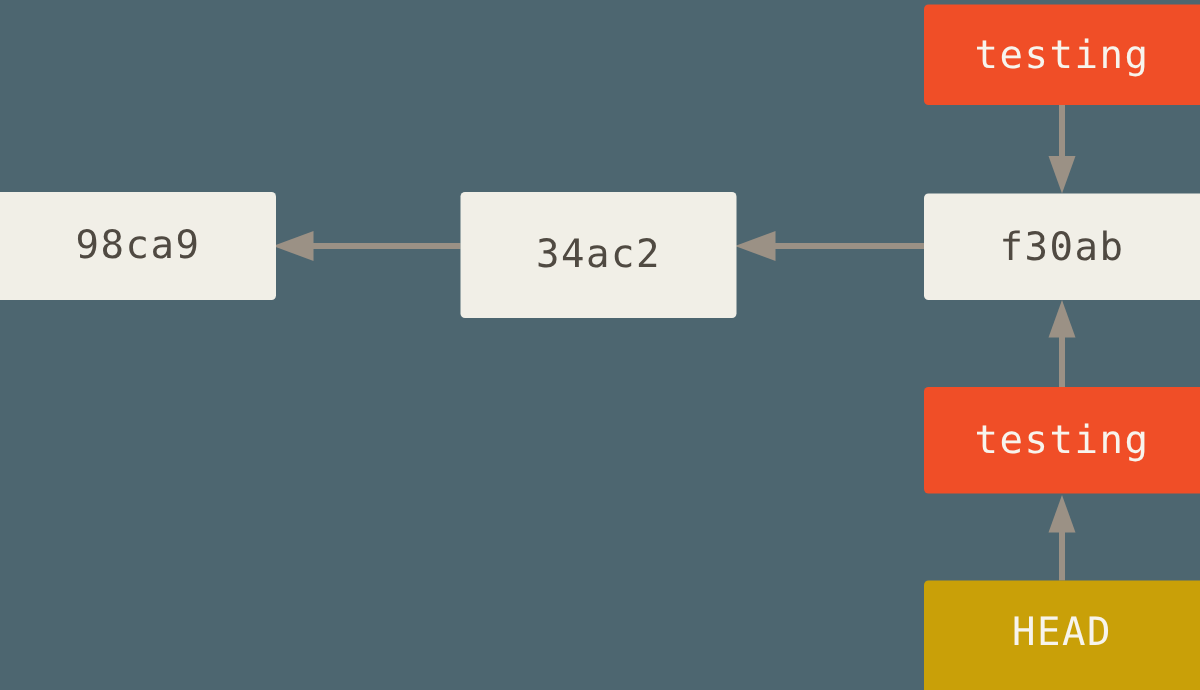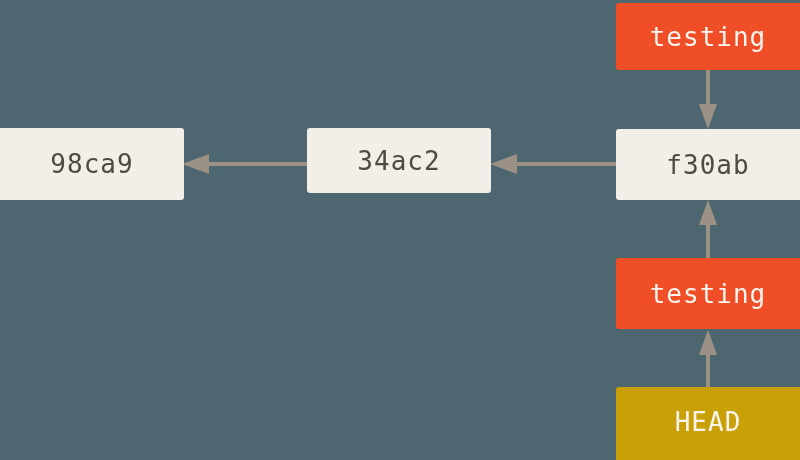--- a/index.html
+++ b/index.html
@@ -36,21 +36,21 @@
   }
 
   .headptr {
     background: var(--head-bg, #c9a008);
     color: var(--label-text, #f7f4ed);
     font-size: 26px;
   }
 
   
   #box-98ca9  { left: -6px;  top: 128px; width: 190px; height: 72px; padding-left: 6px; }
-  #box-34ac2  { left: 307px; top: 128px; width: 184px; height: 65px; }
+  #box-34ac2  { left: 307px; top: 128px; width: 184px; height: 84px; }
   #box-f30ab  { left: 616px; top: 129px; width: 192px; height: 71px; padding-right: 8px; }
 
   
   #box-master  { left: 616px; top: 3px;   width: 192px; height: 67px; padding-right: 8px; }
   #box-testing { left: 616px; top: 258px; width: 192px; height: 71px; padding-right: 8px; }
   #box-head    { left: 616px; top: 387px; width: 192px; height: 80px; padding-right: 8px; padding-bottom: 10px; }
 
   svg.arrows {
     position: absolute;
     left: 0; top: 0;

